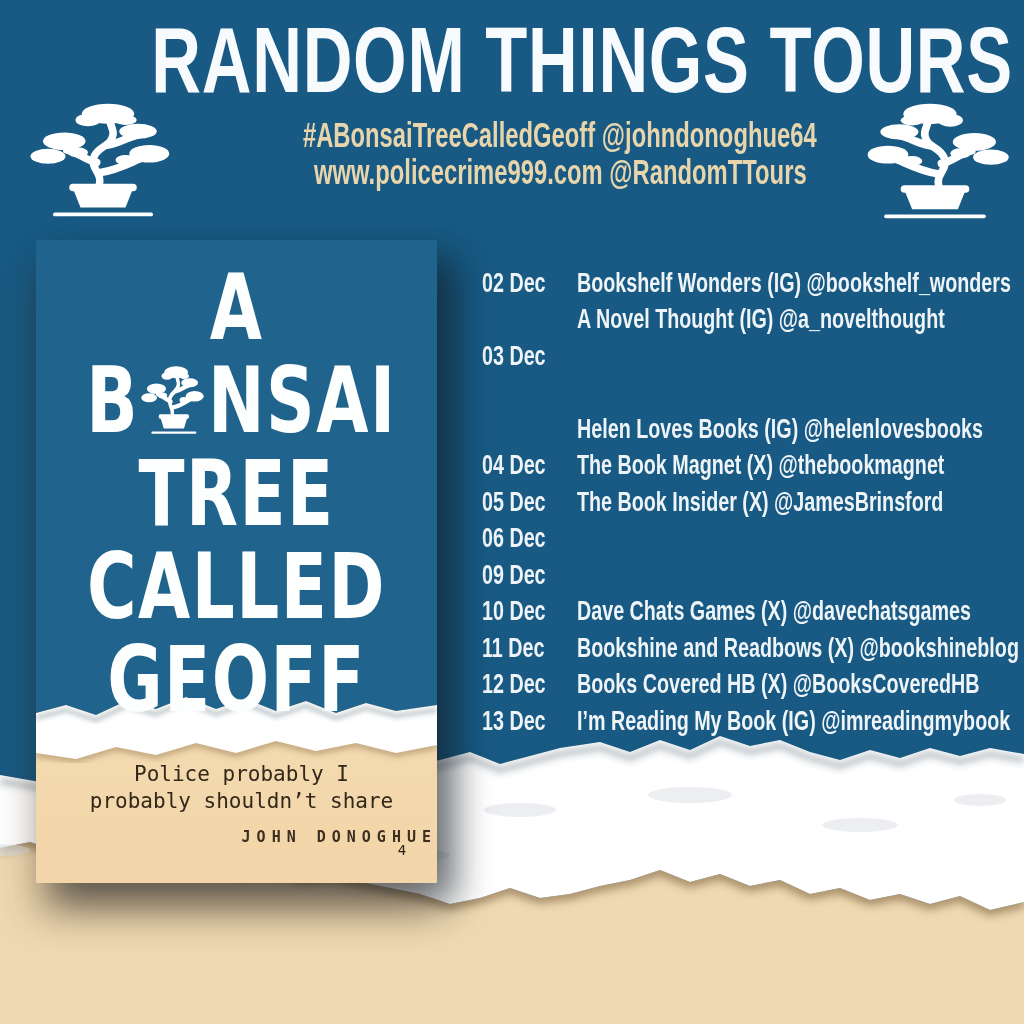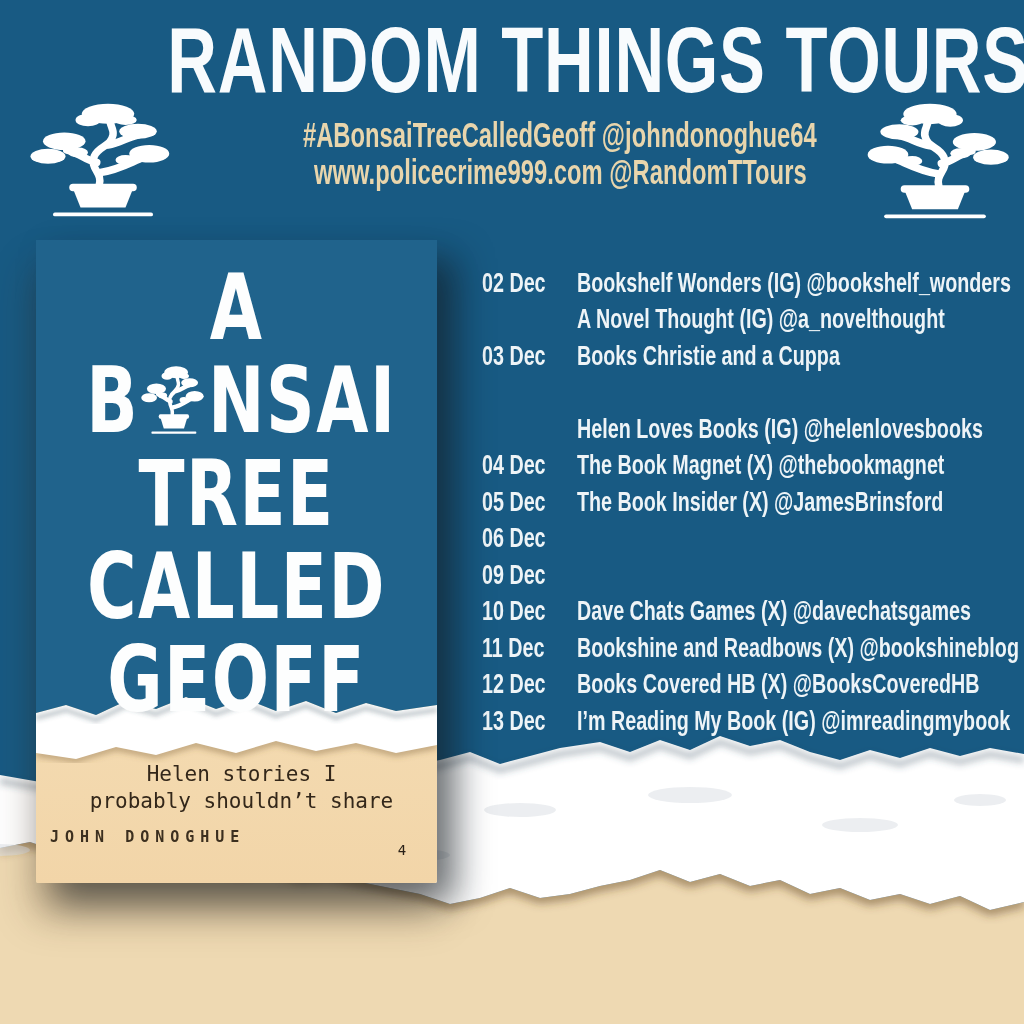--- a/index.html
+++ b/index.html
@@ -4,21 +4,21 @@
 <style>
   html,body{margin:0;padding:0;}
   body{
     width:1024px;height:1024px;position:relative;overflow:hidden;
     background:#185a83;
     font-family:"Liberation Sans", sans-serif;
   }
   .stage{position:absolute;inset:0;}
 
   
-  .title-wrap{position:absolute;top:14px;left:0;width:820px;text-align:right;z-index:4;padding-left:16px;}
+  .title-wrap{position:absolute;top:14px;left:0;width:820px;text-align:right;z-index:4;}
   .title-wrap .t{
     display:inline-block;font-size:93px;font-weight:bold;color:#f8fbfd;
     letter-spacing:1px;line-height:1;transform:scaleX(.74);transform-origin:center;
     white-space:nowrap;
   }
   .subtitle-wrap{position:absolute;top:116px;left:0;width:1024px;text-align:center;z-index:4;padding-left:48px;}
   .subtitle-wrap .s{
     display:inline-block;font-size:35px;font-weight:bold;color:#e8d5ac;
     line-height:37px;transform:scaleX(.68);transform-origin:center;white-space:nowrap;
   }
@@ -53,21 +53,21 @@
     transform:scaleX(.75);transform-origin:center;white-space:nowrap;
   }
   .cover-line:first-child{margin-top:21px;}
   .o-bonsai{width:92px;height:72px;vertical-align:-4px;}
   .tagline{
     position:absolute;left:0;top:521px;width:401px;text-align:center;
     font-family:"DejaVu Sans Mono",monospace;font-size:21px;line-height:27px;
     color:#33271a;padding-left:10px;box-sizing:border-box;
   }
   .author{
-    position:absolute;left:0;top:588px;width:401px;text-align:left;
+    position:absolute;left:0;top:588px;width:401px;text-align:right;
     font-family:"DejaVu Sans Mono",monospace;font-size:15px;font-weight:bold;
     letter-spacing:6px;color:#3c2f1f;padding-left:14px;box-sizing:border-box;
   }
   .pagenum{
     position:absolute;left:356px;top:602px;width:20px;text-align:center;
     font-family:"DejaVu Sans Mono",monospace;font-size:14px;color:#2a2118;
   }
 </style>
 </head>
 <body>
@@ -152,21 +152,20 @@
     <div class="sched-row">
         <div class="sched-date"><span>02 Dec</span></div>
         <div class="sched-text"><span>Bookshelf Wonders (IG) @bookshelf_wonders</span></div>
       </div>
     <div class="sched-row">
         <div class="sched-date"><span></span></div>
         <div class="sched-text"><span>A Novel Thought (IG) @a_novelthought</span></div>
       </div>
     <div class="sched-row">
         <div class="sched-date"><span>03 Dec</span></div>
-        <div class="sched-text"><span>Books Christie and a Cuppa</span></div>
       </div>
     <div class="sched-row">
         <div class="sched-date"><span></span></div>
       </div>
     <div class="sched-row">
         <div class="sched-date"><span></span></div>
         <div class="sched-text"><span>Helen Loves Books (IG) @helenlovesbooks</span></div>
       </div>
     <div class="sched-row">
         <div class="sched-date"><span>04 Dec</span></div>
@@ -226,20 +225,20 @@
       <div class="cover-line">A</div>
       <div class="cover-line"><span>B</span><svg class="o-bonsai" viewBox="0 0 120 96">
             <use href="#bonsai" xlink:href="#bonsai"></use>
           </svg><span>NSAI</span></div>
       <div class="cover-line">TREE</div>
       <div class="cover-line">CALLED</div>
       <div class="cover-line">GEOFF</div>
     </div>
 
     <div class="tagline">
-      <div>Helen stories I</div>
+      <div>Police probably I</div>
       <div>probably shouldn’t share</div>
     </div>
     <div class="author">JOHN DONOGHUE</div>
     <div class="pagenum">4</div>
   </div>
 
 </div>
 
 </body></html>

